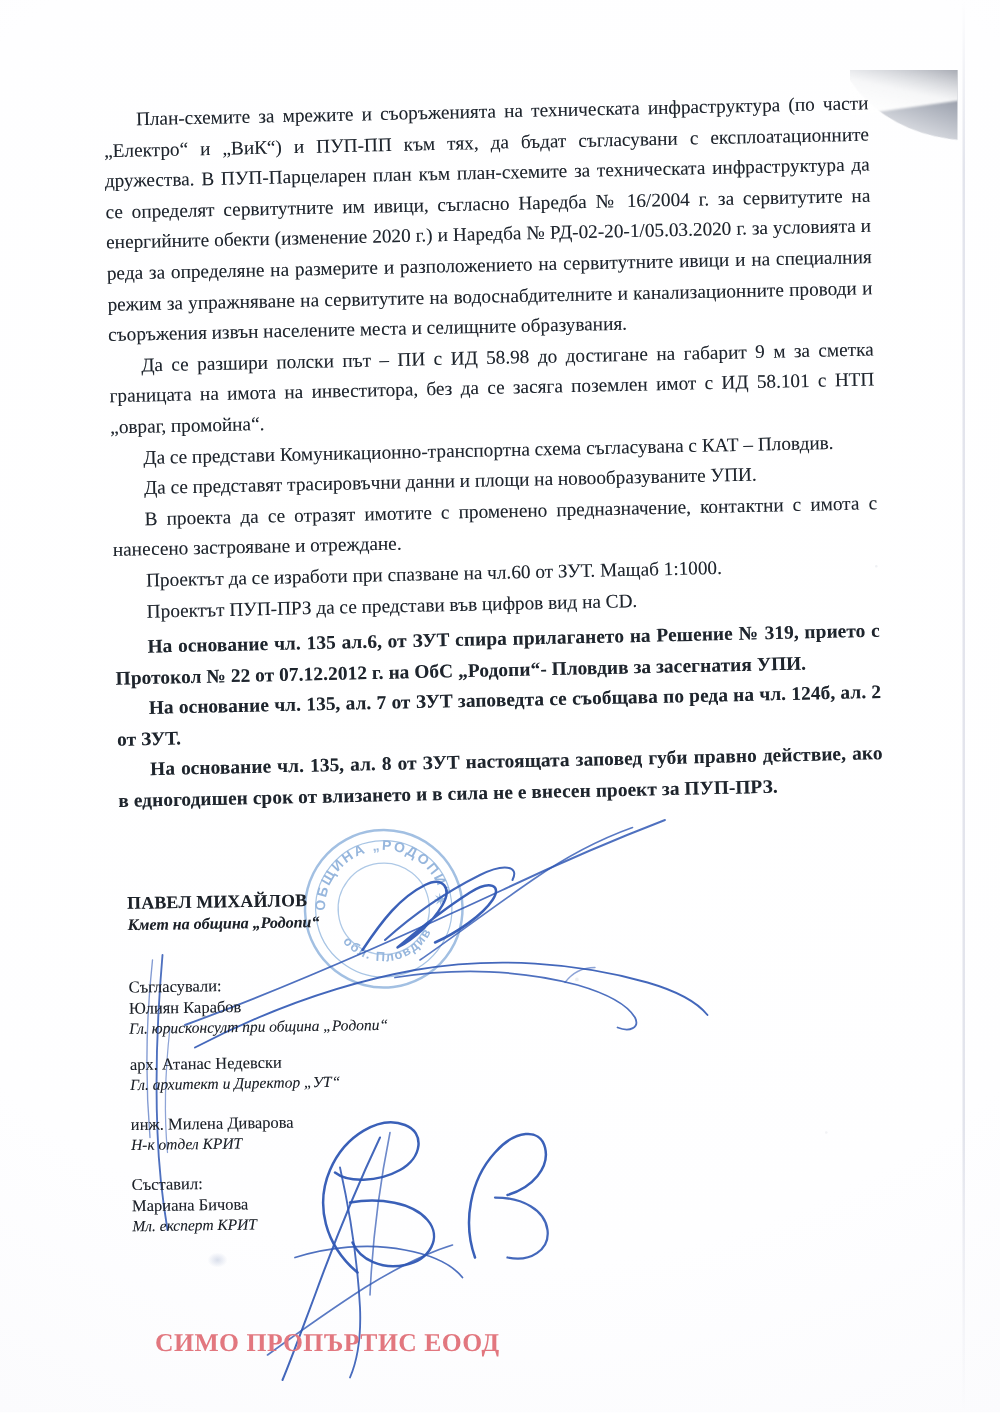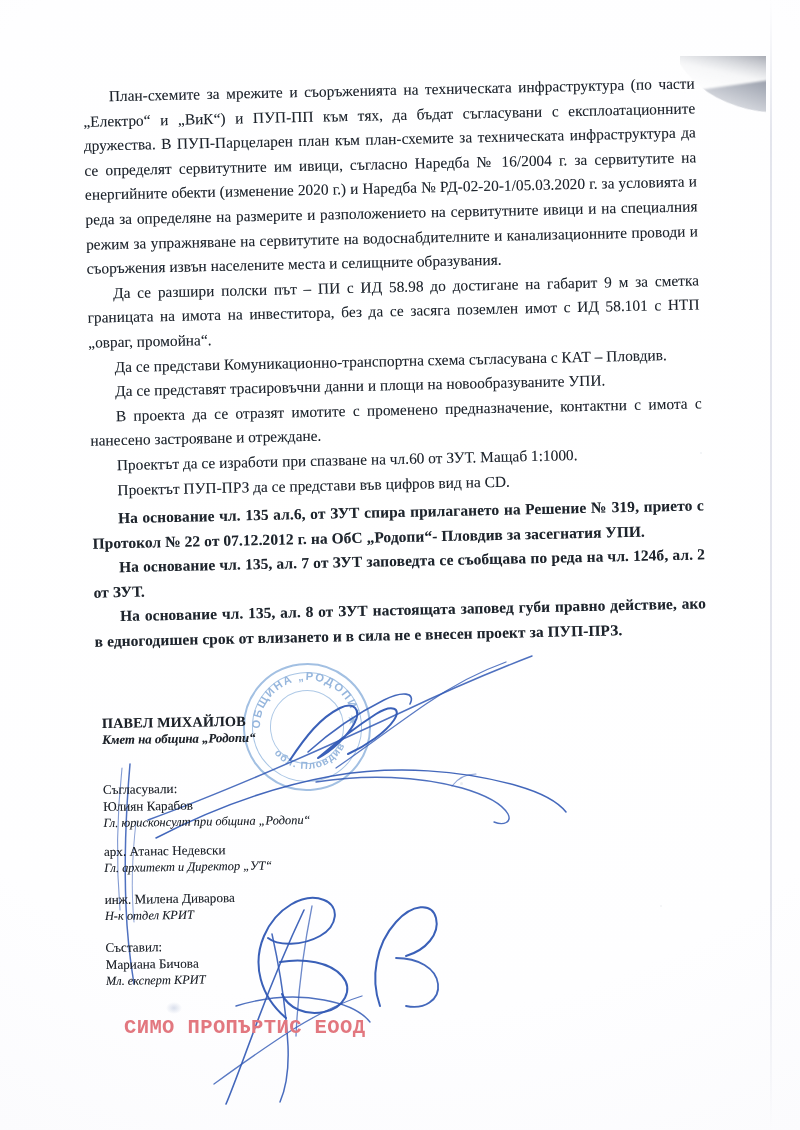--- a/index.html
+++ b/index.html
@@ -124,22 +124,22 @@
   .hand{position:absolute;pointer-events:none;}
   .hand path, .hand line{
     fill:none;
     stroke:#2f57b4;
     stroke-linecap:round;
     stroke-linejoin:round;
   }
 
   
   #watermark{
-    position:absolute;left:124px;top:1016px;
-    font-family:Liberation Mono, monospace;
+    position:absolute;left:124px;top:1064px;
+    font-family:Liberation Serif, serif;
     font-size:20.5px;
     font-weight:bold;
     letter-spacing:.4px;
     color:#e2777f;
     white-space:nowrap;
   }
   
   #wm-smudge{
     position:absolute;left:166px;top:1002px;width:16px;height:12px;
     background:radial-gradient(closest-side,rgba(150,165,200,.35),rgba(150,165,200,0));

